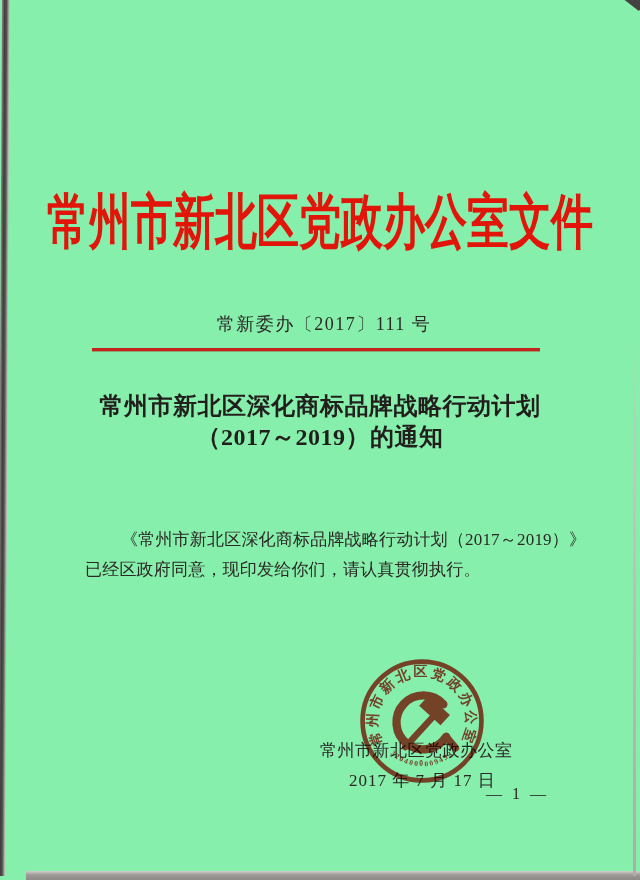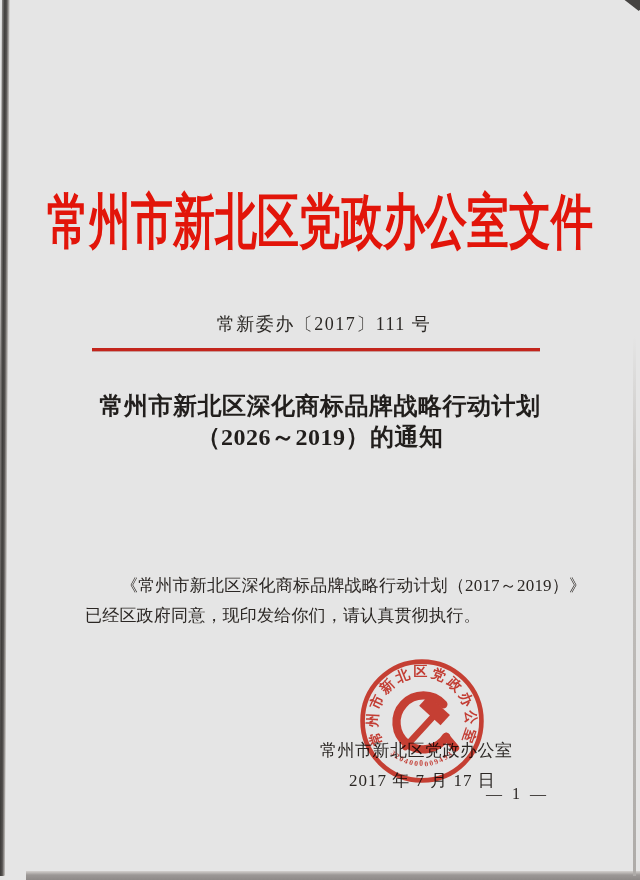--- a/index.html
+++ b/index.html
@@ -1,19 +1,19 @@
 <!DOCTYPE html>
 <html><head>
 <meta charset="utf-8">
 <style>
   html,body{margin:0;padding:0;background:#ffffff;}
   .page{
     position:relative;
     width:640px;height:880px;
-    background:#e5e5e5;
+    background:#86efac;
     overflow:hidden;
     font-family:"Liberation Serif","DejaVu Serif",serif;
     color:#2b2724;
   }
   
   .edge-left{
     position:absolute;left:2px;top:-4px;width:8px;height:880px;
     background:linear-gradient(to right,#8d8a88,#3f3d3b 35%,#555250 60%,#b9b6b3 90%,rgba(255,255,255,0));
     transform:rotate(0.3deg);transform-origin:top left;border-radius:2px;
   }
@@ -54,21 +54,21 @@
     position:absolute;top:391px;left:0;width:640px;
     text-align:center;font-size:24px;font-weight:700;line-height:31px;
     letter-spacing:0.5px;color:#211e1c;
   }
   
   .body-text{
     position:absolute;top:525px;left:85px;width:478px;
     font-size:17px;line-height:30px;letter-spacing:0.2px;color:#2b2724;
   }
   .body-text .line{white-space:nowrap;}
-  .body-text .indent{text-indent:36px;margin-top:46px;}
+  .body-text .indent{text-indent:36px;}
   
   .sig-org{
     position:absolute;top:739px;left:320px;
     font-size:17px;letter-spacing:0.5px;color:#2b2724;white-space:nowrap;
   }
   .sig-date{
     position:absolute;top:769px;left:349px;
     font-size:17px;letter-spacing:1px;color:#2b2724;white-space:nowrap;
   }
   .page-number{
@@ -93,21 +93,21 @@
   <div class="corner-mark"></div>
 
   <h1 class="header-title">常州市新北区党政办公室文件</h1>
 
   <div class="doc-number">常新委办〔2017〕111 号</div>
 
   <div class="red-rule"></div>
 
   <div class="doc-title">
     <div>常州市新北区深化商标品牌战略行动计划</div>
-    <div>（2026～2019）的通知</div>
+    <div>（2017～2019）的通知</div>
   </div>
 
   <div class="body-text">
     <div class="line indent">《常州市新北区深化商标品牌战略行动计划（2017～2019）》</div>
     <div class="line">已经区政府同意，现印发给你们，请认真贯彻执行。</div>
   </div>
 
   <div class="sig-org">常州市新北区党政办公室</div>
   <div class="sig-date">2017 年 7 月 17 日</div>
 

